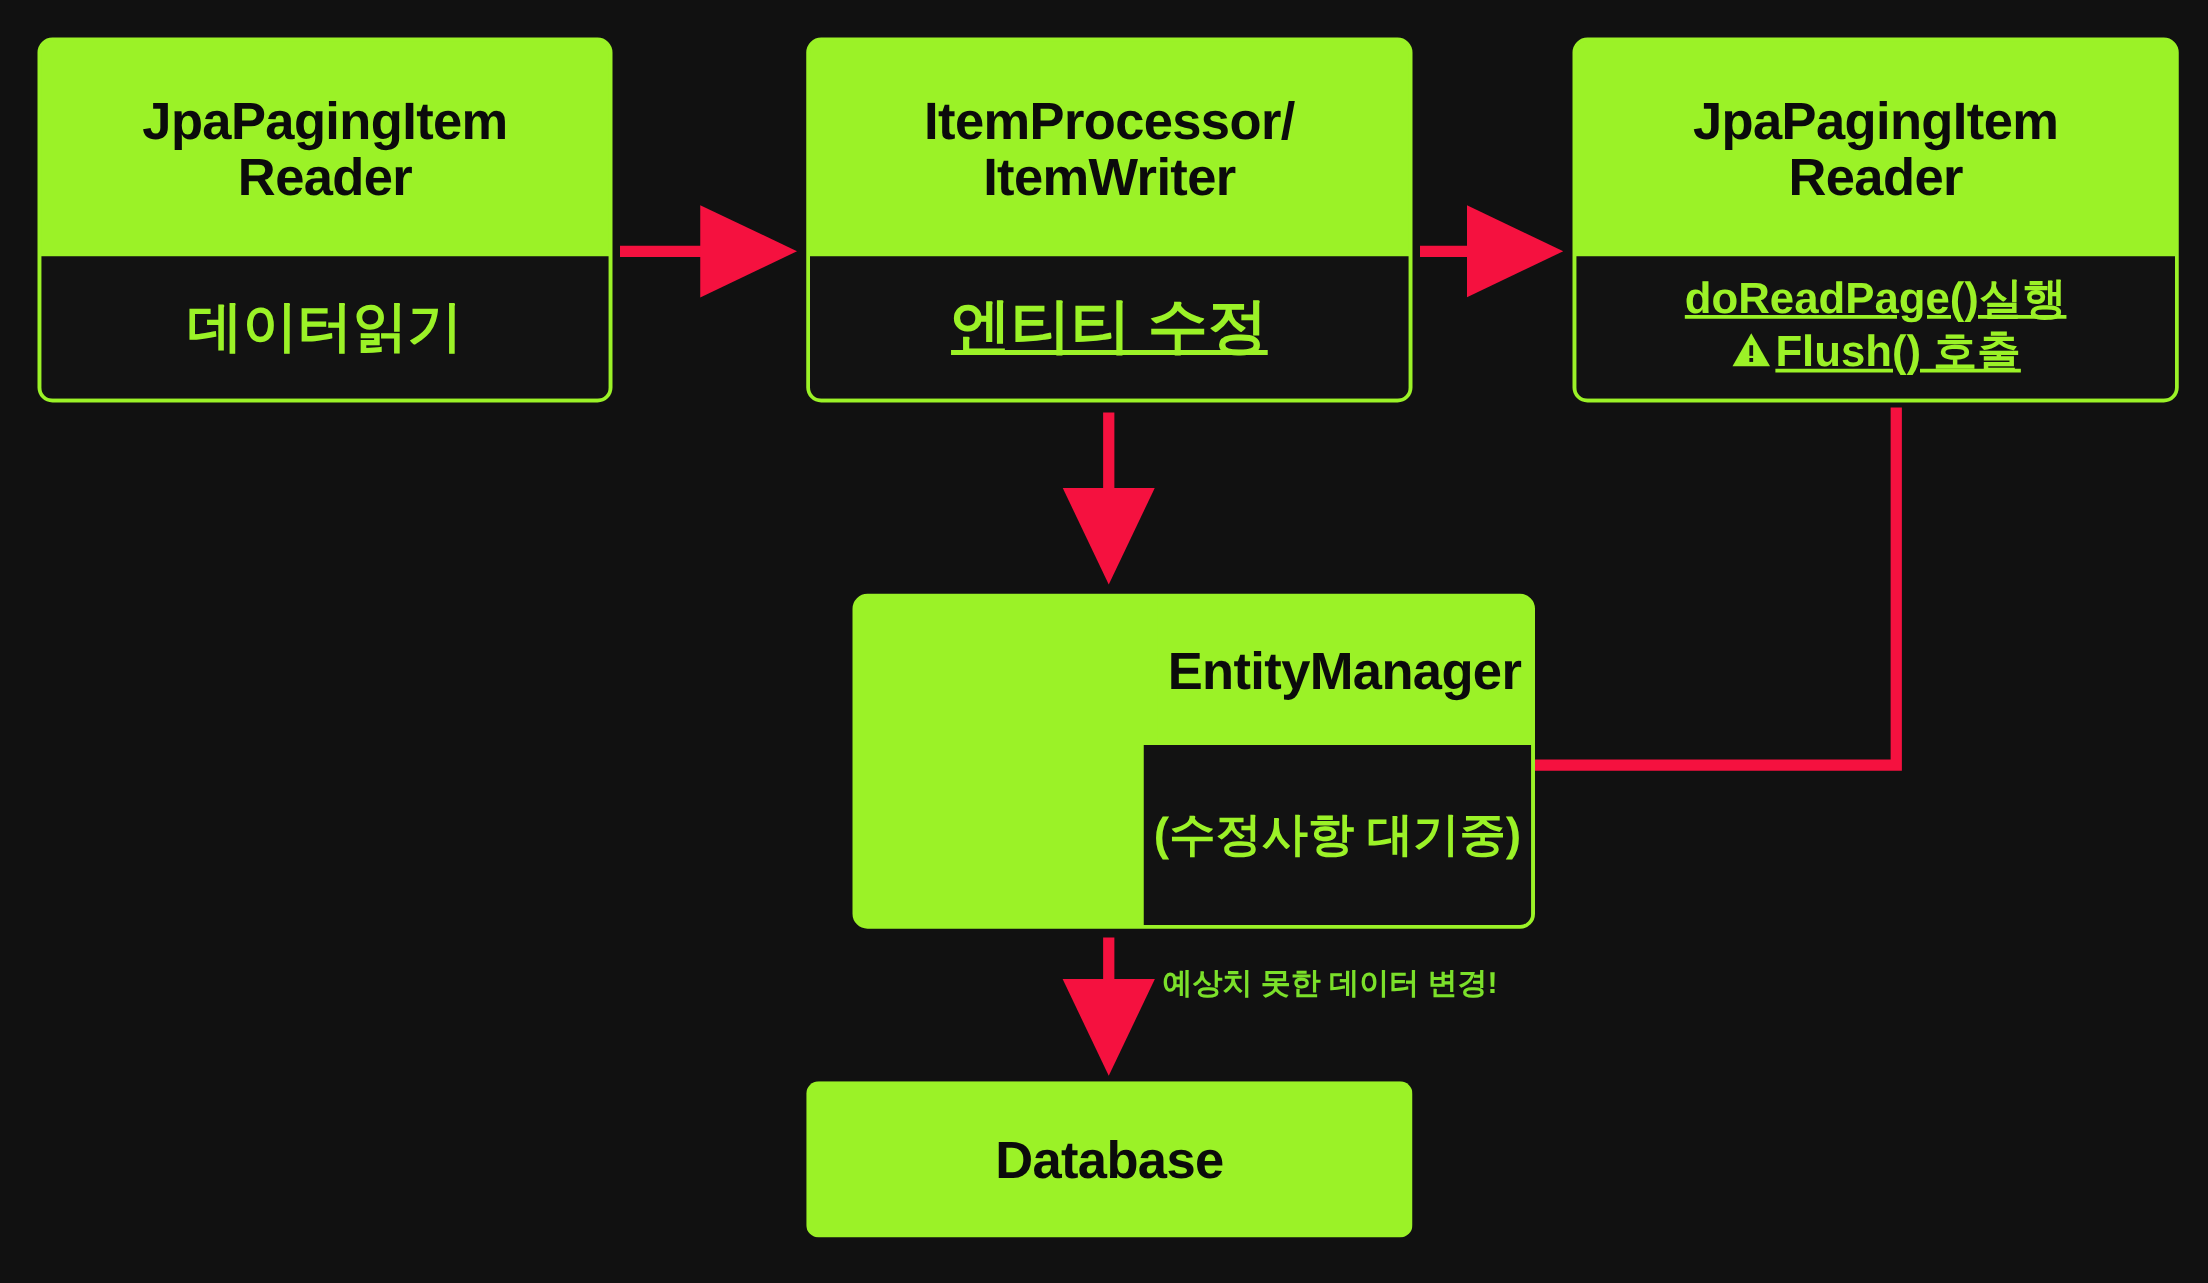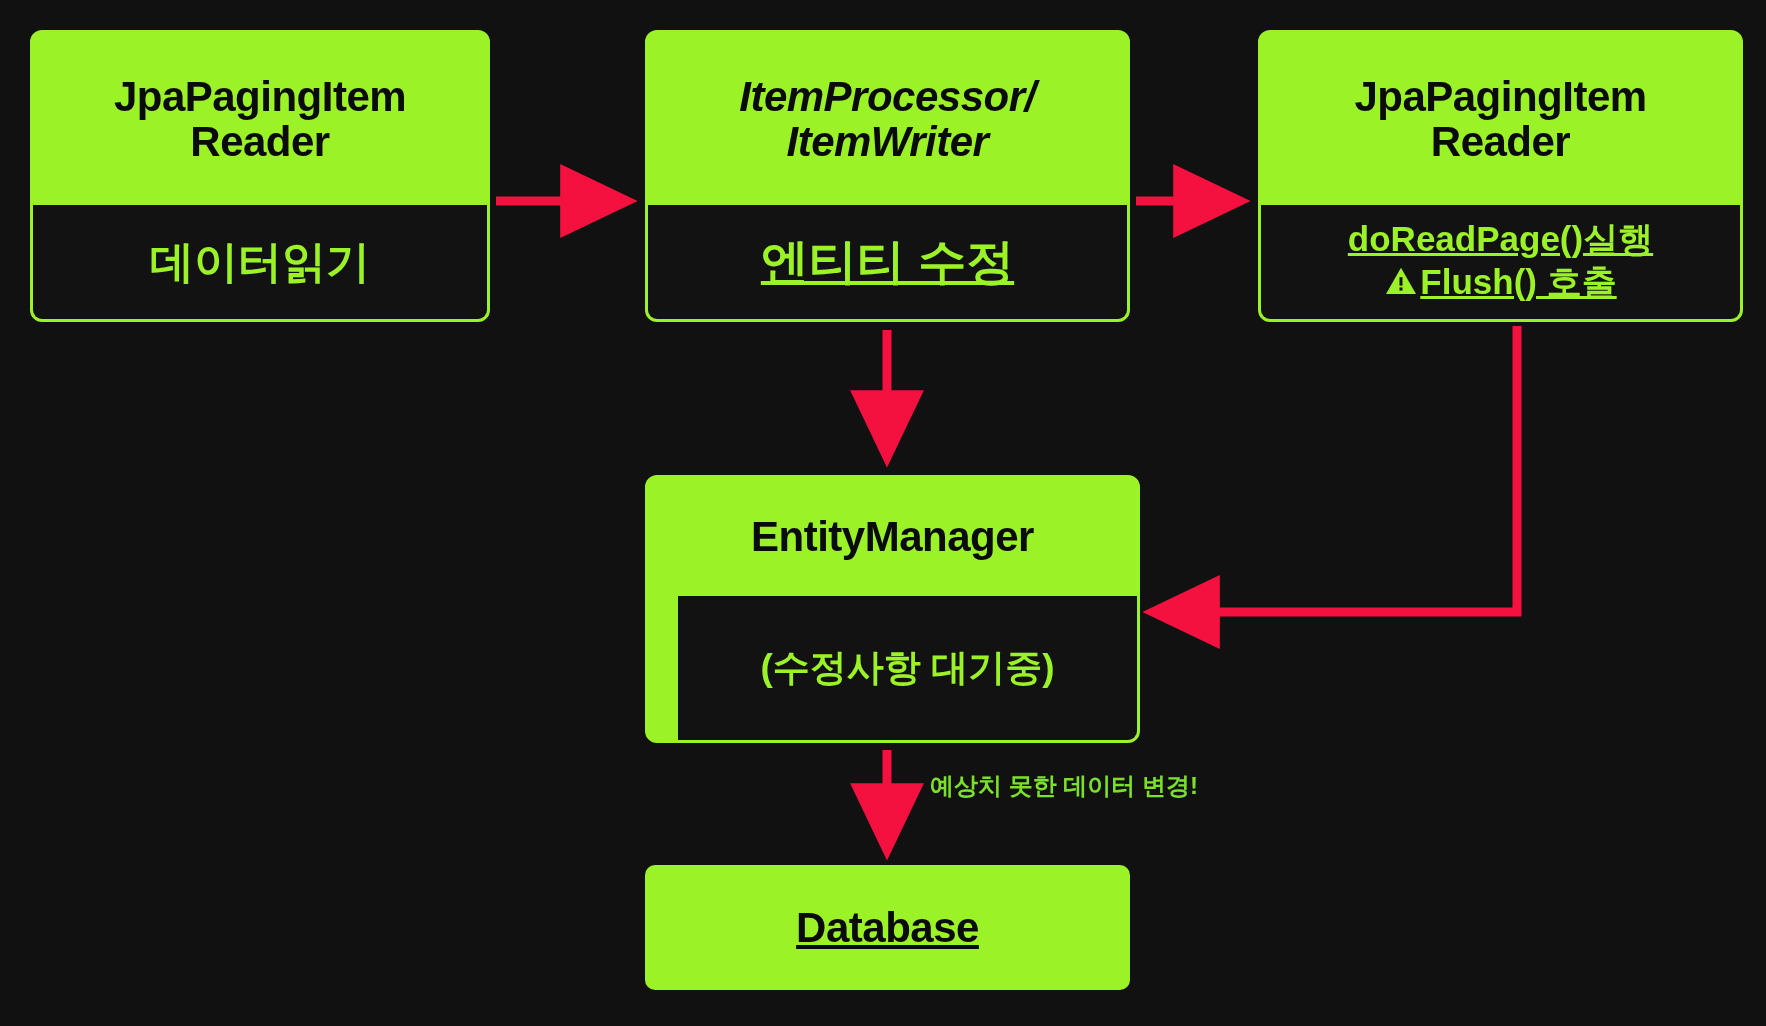--- a/index.html
+++ b/index.html
@@ -54,34 +54,34 @@
     flex:1;
   }
   .node-body .line{display:block;white-space:nowrap;}
 
   
   #node-reader1{left:30px;top:30px;width:460px;height:292px;}
   #node-reader1 .node-head{height:172px;font-size:42px;}
   #node-reader1 .node-body{font-size:44px;}
 
   #node-processor{left:645px;top:30px;width:485px;height:292px;}
-  #node-processor .node-head{height:172px;font-size:42px;font-style:italic;}
+  #node-processor .node-head{height:172px;font-size:42px;}
   #node-processor .node-body{font-size:48px;text-decoration:underline;}
 
   #node-reader2{left:1258px;top:30px;width:485px;height:292px;}
   #node-reader2 .node-head{height:172px;font-size:42px;}
   #node-reader2 .node-body{font-size:35px;text-decoration:underline;}
 
-  #node-entitymanager{left:645px;top:475px;width:495px;height:268px;}
+  #node-entitymanager{left:682px;top:475px;width:546px;height:268px;align-items:flex-end;}
   #node-entitymanager .node-head{height:118px;font-size:42px;}
   #node-entitymanager .node-body{font-size:37px;margin-left:30px;}
 
   #node-database{left:645px;top:865px;width:485px;height:125px;
                  background:#9BF227;border:none;border-radius:10px;}
-  #node-database .node-head{height:125px;font-size:42px;text-decoration:underline;}
+  #node-database .node-head{height:125px;font-size:42px;}
 
   .warn-icon{display:inline-block;vertical-align:-2px;margin-right:2px;}
 
   svg#wires{position:absolute;left:0;top:0;width:1766px;height:1026px;z-index:2;}
 
   .annot{
     position:absolute;
     color:#7BE02A;
     font-weight:bold;
     font-size:24px;

